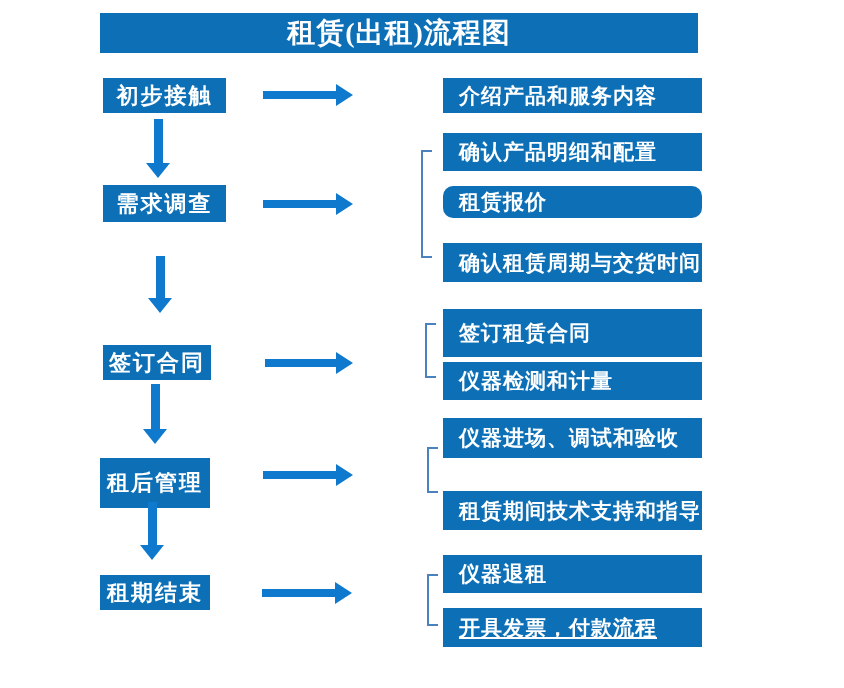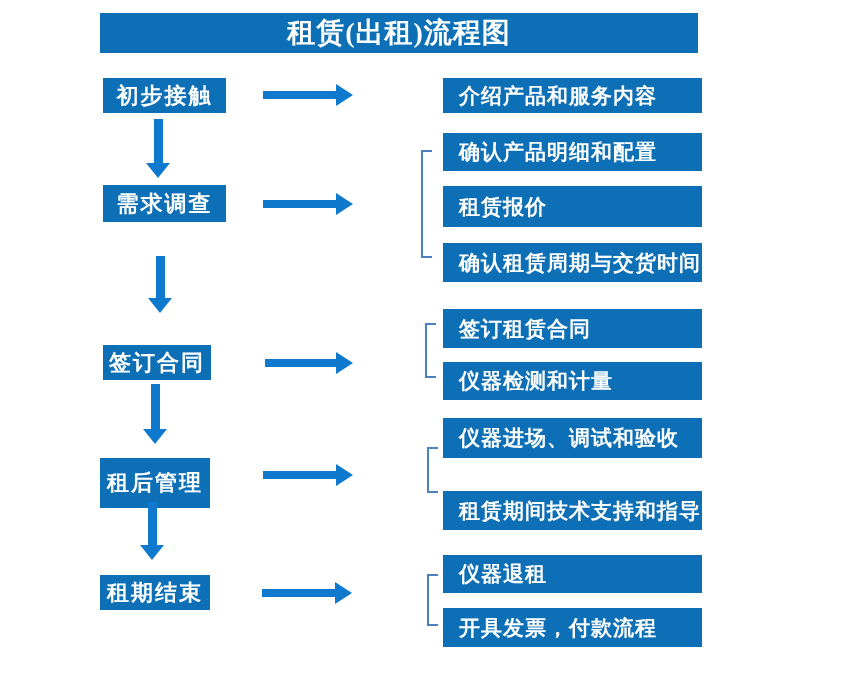--- a/index.html
+++ b/index.html
@@ -114,41 +114,41 @@
   <div class="bracket" style="left:427px;top:447px;width:11px;height:46px;"></div>
   <div class="bracket" style="left:427px;top:574px;width:11px;height:52px;"></div>
 
   <div class="out-box" style="top:78px;height:35px;">
     <span>介绍产品和服务内容</span>
   </div>
 
   <div class="out-box" style="top:133px;height:38px;">
     <span>确认产品明细和配置</span>
   </div>
-  <div class="out-box" style="top:186px;height:41px;">
+  <div class="out-box" style="top:186px;height:32px;border-radius:10px;">
     <span>租赁报价</span>
   </div>
   <div class="out-box" style="top:243px;height:39px;">
     <span>确认租赁周期与交货时间</span>
   </div>
 
-  <div class="out-box" style="top:309px;height:39px;">
+  <div class="out-box" style="top:309px;height:48px;">
     <span>签订租赁合同</span>
   </div>
   <div class="out-box" style="top:362px;height:38px;">
     <span>仪器检测和计量</span>
   </div>
 
   <div class="out-box" style="top:418px;height:40px;">
     <span>仪器进场、调试和验收</span>
   </div>
   <div class="out-box" style="top:491px;height:39px;">
     <span>租赁期间技术支持和指导</span>
   </div>
 
   <div class="out-box" style="top:555px;height:38px;">
     <span>仪器退租</span>
   </div>
-  <div class="out-box" style="top:608px;height:39px;">
+  <div class="out-box" style="top:608px;height:39px;text-decoration:underline;">
     <span>开具发票，付款流程</span>
   </div>
 
 </div>
 
 </body></html>

